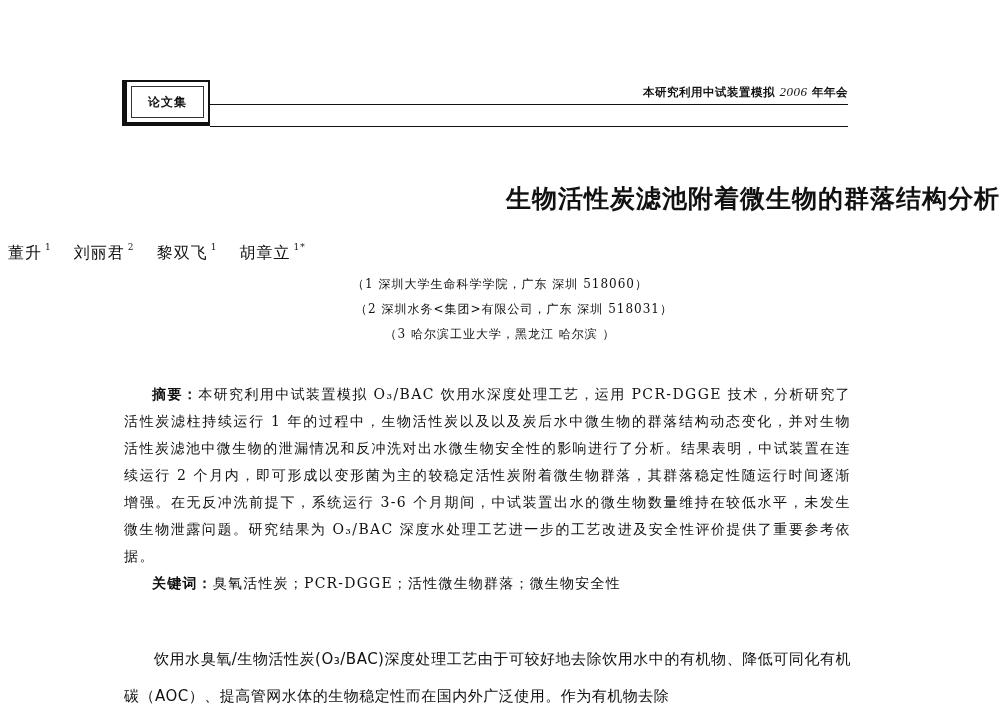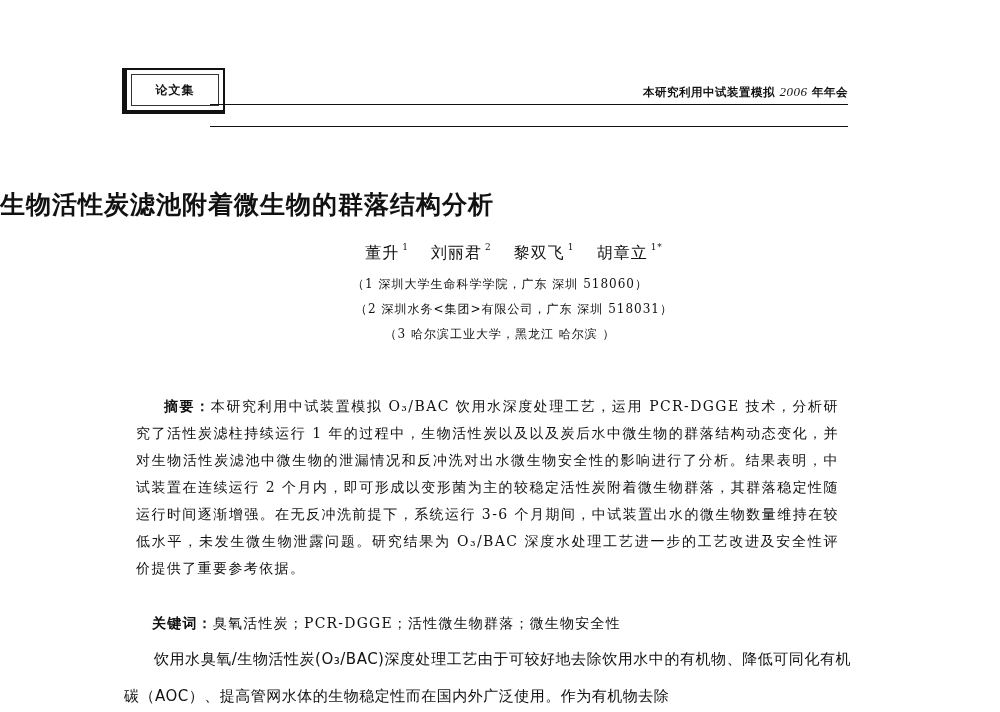--- a/index.html
+++ b/index.html
@@ -16,22 +16,22 @@
       color: #111;
     }
     .page {
       position: absolute;
       left: 0; top: 0;
       width: 1000px; height: 712px;
     }
     
     .tag-box {
       position: absolute;
-      left: 122px; top: 68px;
-      width: 103px; height: 46px;
+      left: 122px; top: 80px;
+      width: 88px; height: 46px;
       box-sizing: border-box;
       border: 2px solid #111;
       border-left-width: 5px;
       border-bottom-width: 4px;
       background: #fff;
     }
     .tag-box::before {
       content: "";
       position: absolute;
       left: 4px; top: 4px; right: 4px; bottom: 4px;
@@ -67,34 +67,33 @@
     }
     .conf-name .yr {
       font-style: italic;
       font-weight: normal;
       font-family: "Liberation Serif", serif;
       font-size: 13px;
     }
     
     .title {
       position: absolute;
-      left: 0; right: 0; top: 188px;
-      text-align: left;
+      left: 0; right: 0; top: 182px;
+      text-align: right;
       font-family: "DejaVu Sans", "Liberation Sans", sans-serif;
       font-size: 25px;
       font-weight: bold;
       letter-spacing: 1px;
     }
     .authors {
       position: absolute;
       left: 0; right: 0; top: 242px;
-      text-align: center;
+      text-align: left;
       font-size: 16px;
       letter-spacing: 1px;
-      padding-left: 28px;
     }
     .authors .author { margin: 0 8px; }
     .authors sup { font-size: 9px; vertical-align: 8px; margin-left: 3px; }
     .affil {
       position: absolute;
       left: 0; right: 0;
       text-align: center;
       font-size: 12px;
       letter-spacing: 1px;
     }
@@ -104,31 +103,30 @@
     
     .abstract {
       position: absolute;
       left: 124px; top: 381px;
       width: 727px;
       font-size: 14px;
       line-height: 27px;
       letter-spacing: 1.4px;
       text-align: justify;
     }
-    .abstract p { margin: 12px; text-indent: 28px; }
+    .abstract p { margin: 0; text-indent: 28px; }
     .label-bold {
       font-family: "DejaVu Sans", sans-serif;
       font-weight: bold;
     }
     .keywords {
       position: absolute;
       left: 152px; top: 575px;
       font-size: 14px;
       letter-spacing: 1.2px;
-      margin-top: 40px;
     }
     .body-text {
       position: absolute;
       left: 124px; top: 641px;
       width: 727px;
       font-family: "DejaVu Sans", "Liberation Sans", sans-serif;
       font-size: 15px;
       line-height: 37px;
       letter-spacing: 0.5px;
       text-align: justify;

